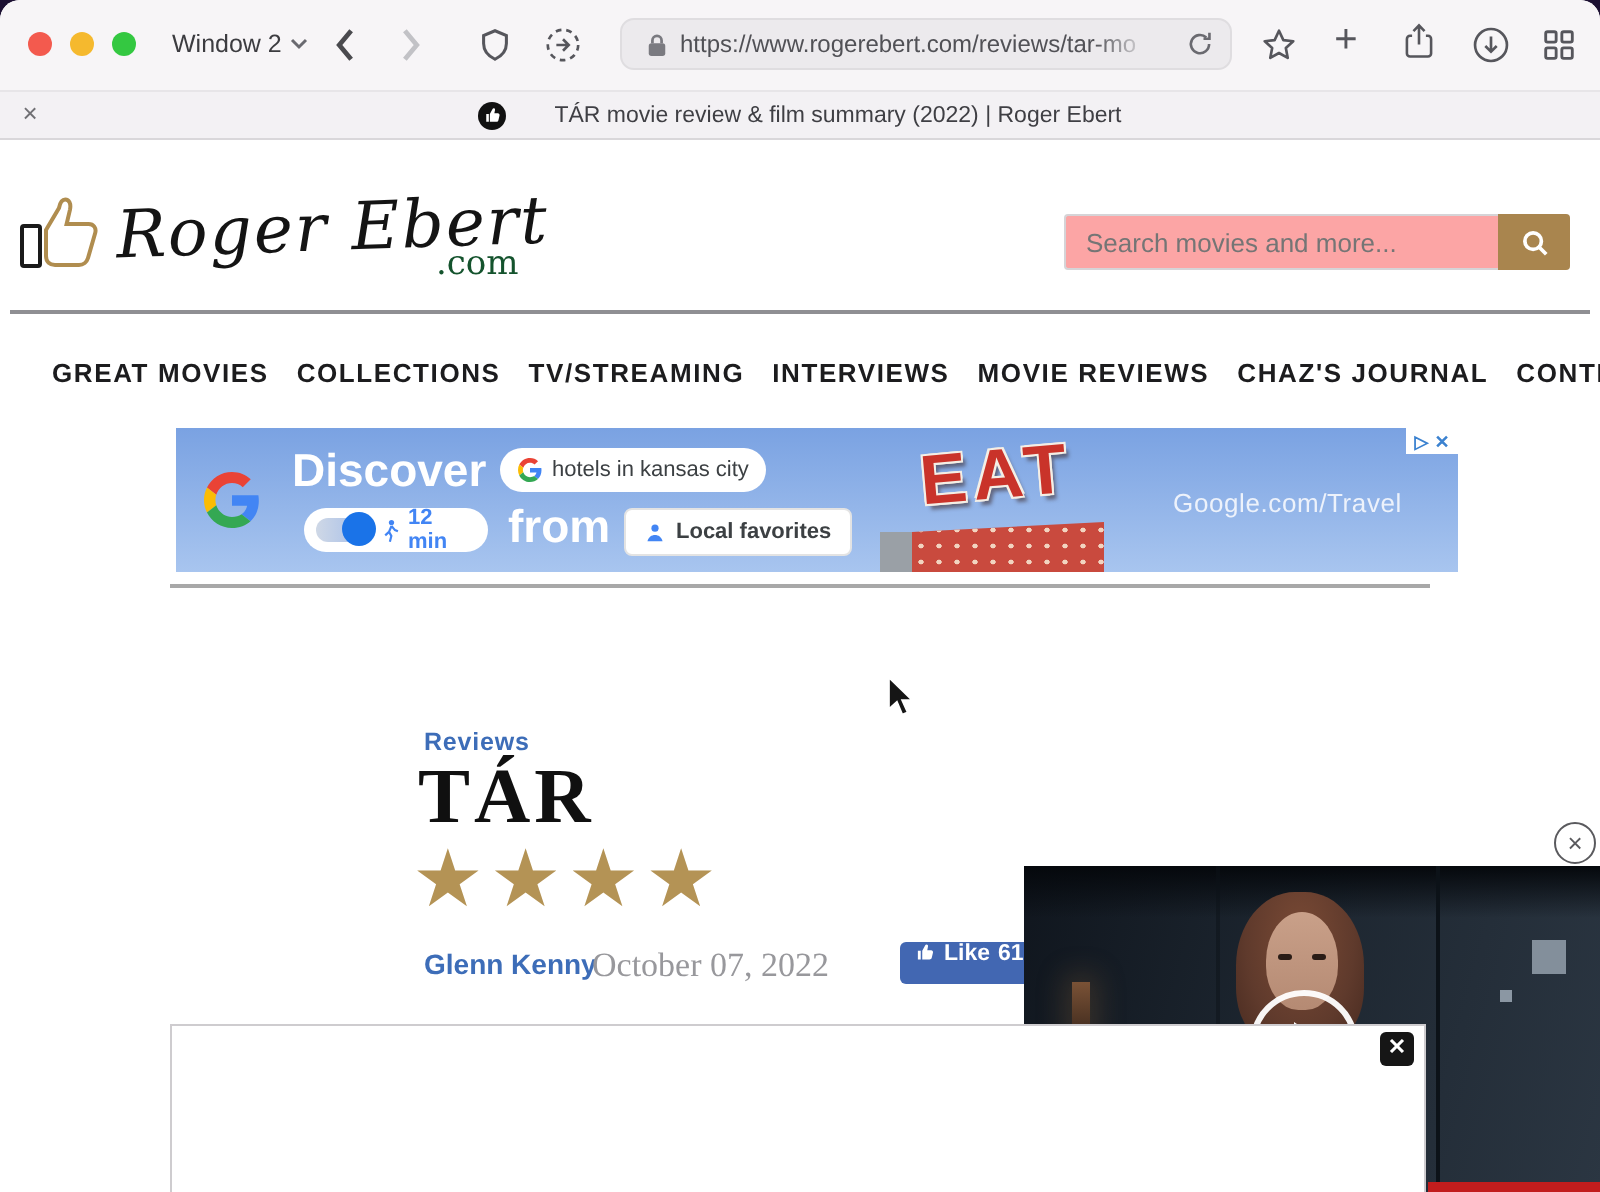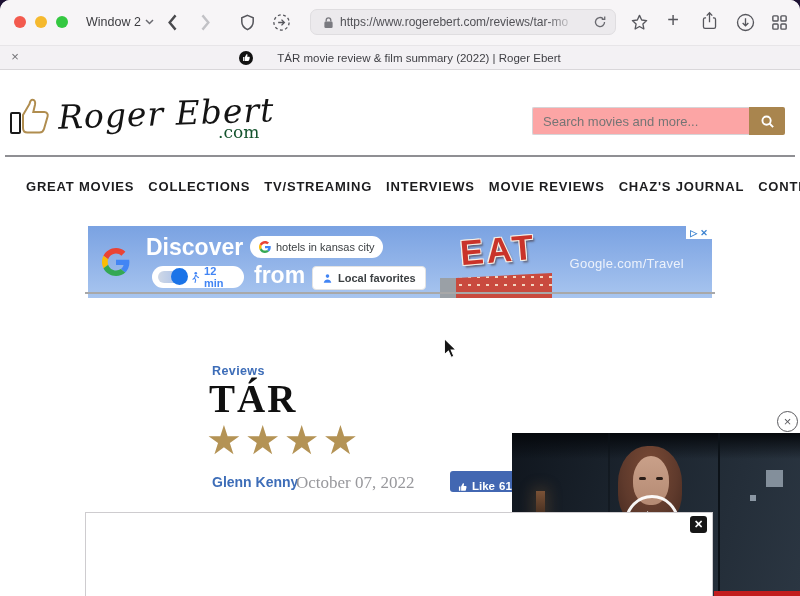--- a/index.html
+++ b/index.html
@@ -32,22 +32,22 @@
   .search{position:absolute;left:532px;top:37px;width:253px;height:28px;display:flex;}
   .search input{flex:1;border:1px solid #d6d4d7;background:#fca5a5;border-right:none;font-size:13px;
                 color:#555;padding:0 10px;outline:none;border-radius:2px 0 0 2px;font-family:"Liberation Sans",sans-serif;}
   .search button{width:36px;border:none;background:#a9854e;border-radius:0 2px 2px 0;display:flex;
                  align-items:center;justify-content:center;cursor:pointer;}
   .rule{position:absolute;left:5px;top:85px;width:790px;height:2px;background:#8f8f93;}
   .nav{position:absolute;left:12px;top:106px;width:788px;height:20px;display:flex;gap:14px;
        align-items:center;white-space:nowrap;overflow:hidden;}
   .nav span{font-size:13px;font-weight:bold;letter-spacing:.8px;color:#1c1c1e;}
   
-  .ad{position:absolute;left:88px;top:156px;width:624px;height:72px;overflow:hidden;
-      background:linear-gradient(#7aa2e2,#a8c5ef);}
+  .ad{position:absolute;left:88px;top:144px;width:624px;height:72px;overflow:hidden;
+      background:linear-gradient(#7aa2e2,#a8c5ef);padding-left:17px;}
   .ad-underline{position:absolute;left:85px;top:222px;width:630px;height:2px;background:#a8a8a8;}
   .ad-headline{position:absolute;font-size:23px;font-weight:bold;color:#fff;}
   .chip{position:absolute;height:22px;background:#fff;border-radius:11px;display:flex;align-items:center;
         gap:5px;padding:0 9px;font-size:11px;color:#3c4043;}
   .chip.sq{border-radius:4px;border:1px solid #e3e3e3;font-weight:bold;}
   .togglepill{position:absolute;left:64px;top:40px;width:92px;height:22px;background:#fff;border-radius:11px;
               display:flex;align-items:center;gap:4px;padding:0 6px;box-sizing:border-box;}
   .toggle{width:30px;height:12px;border-radius:6px;background:linear-gradient(to right,#cfd8e6,#9db9ea);position:relative;}
   .toggle::after{content:"";position:absolute;right:-1px;top:-3px;width:17px;height:17px;border-radius:50%;background:#1a73e8;}
   .togglelabel{font-size:11px;font-weight:bold;color:#4285f4;}
@@ -62,21 +62,21 @@
   .ad-corner{position:absolute;right:0;top:0;width:26px;height:13px;background:#fff;display:flex;
              align-items:center;justify-content:center;gap:3px;font-size:9px;color:#3b82d0;font-weight:bold;}
   
   .crumb{position:absolute;left:212px;top:294px;font-size:12.5px;font-weight:bold;color:#3d6db8;letter-spacing:.4px;}
   .title{position:absolute;left:209px;top:306px;font-family:"Liberation Serif",serif;font-size:39px;
          font-weight:600;letter-spacing:2px;color:#101010;}
   .stars{position:absolute;left:206px;top:350px;font-size:40px;line-height:1;color:#b49355;letter-spacing:3px;}
   .author{position:absolute;left:212px;top:404px;font-size:14px;font-weight:bold;color:#3d6db8;}
   .date{position:absolute;left:296px;top:403px;font-family:"Liberation Serif",serif;font-size:17px;color:#98989c;}
   .like{position:absolute;left:450px;top:401px;height:21px;background:#4267b2;border-radius:3px;display:flex;
-        align-items:flex-end;gap:4px;padding:0 8px;color:#fff;font-size:11.5px;font-weight:bold;z-index:4;}
+        align-items:flex-start;gap:4px;padding:0 8px;color:#fff;font-size:11.5px;font-weight:bold;z-index:4;}
   
   .video{position:absolute;left:512px;top:363px;width:288px;height:163px;z-index:5;overflow:hidden;
          background:linear-gradient(105deg,#10161e 0%,#1d2630 45%,#2b3642 100%);}
   .v-ceiling{position:absolute;left:0;top:0;width:100%;height:26px;background:linear-gradient(#05080c,rgba(5,8,12,0));}
   .v-seam{position:absolute;top:0;bottom:0;width:2px;background:#0c1218;}
   .v-panel{position:absolute;left:254px;top:37px;width:17px;height:17px;background:#94a0ac;opacity:.85;}
   .v-dot{position:absolute;left:238px;top:62px;width:6px;height:6px;background:#8b97a3;}
   .v-hair{position:absolute;left:106px;top:13px;width:64px;height:80px;border-radius:46% 46% 40% 40%;
           background:radial-gradient(ellipse at 50% 30%,#7a4a35 0%,#5f3a2c 60%,#46291f 100%);}
   .v-face{position:absolute;left:121px;top:23px;width:36px;height:49px;border-radius:50% 50% 45% 45%;

